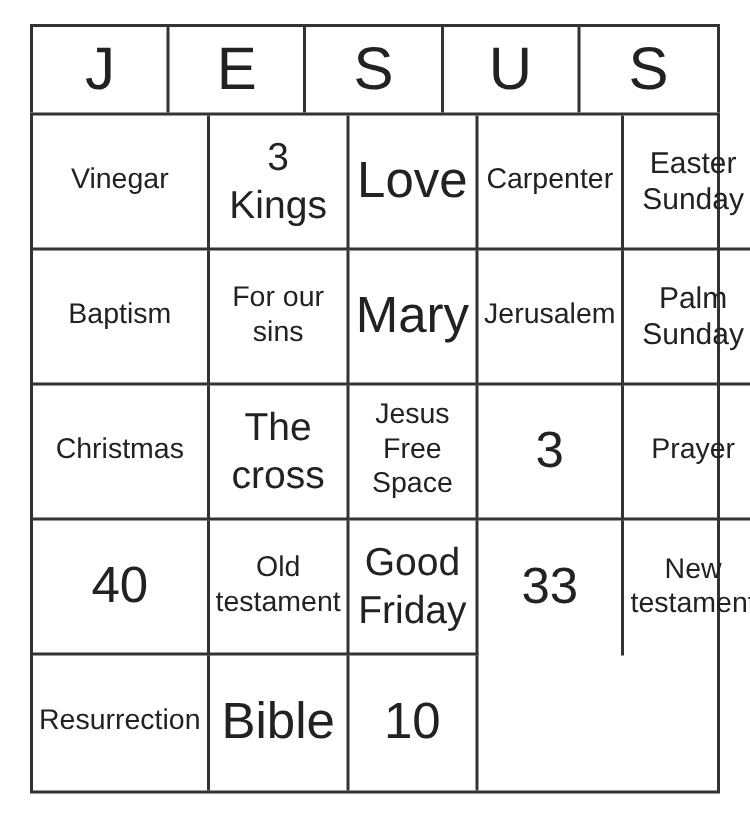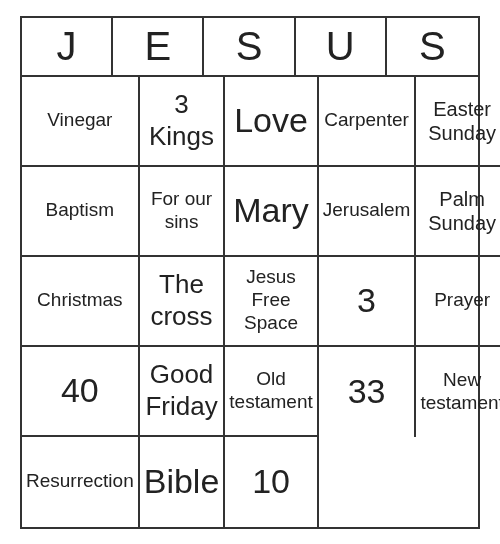--- a/index.html
+++ b/index.html
@@ -90,21 +90,21 @@
       <div class="bingo-cell size-small">For our sins</div>
       <div class="bingo-cell size-xlarge">Mary</div>
       <div class="bingo-cell size-small">Jerusalem</div>
       <div class="bingo-cell size-medium">Palm Sunday</div>
       <div class="bingo-cell size-small">Christmas</div>
       <div class="bingo-cell size-large">The cross</div>
       <div class="bingo-cell size-small">Jesus Free Space</div>
       <div class="bingo-cell size-xlarge">3</div>
       <div class="bingo-cell size-small">Prayer</div>
       <div class="bingo-cell size-xlarge">40</div>
+      <div class="bingo-cell size-small">Old testament</div>
       <div class="bingo-cell size-large">Good Friday</div>
-      <div class="bingo-cell size-small">Old testament</div>
       <div class="bingo-cell size-xlarge">33</div>
       <div class="bingo-cell size-small">New testament</div>
       <div class="bingo-cell size-small">Resurrection</div>
       <div class="bingo-cell size-xlarge">Bible</div>
       <div class="bingo-cell size-xlarge">10</div>
     </div>
 </div>
 
 </body></html>

